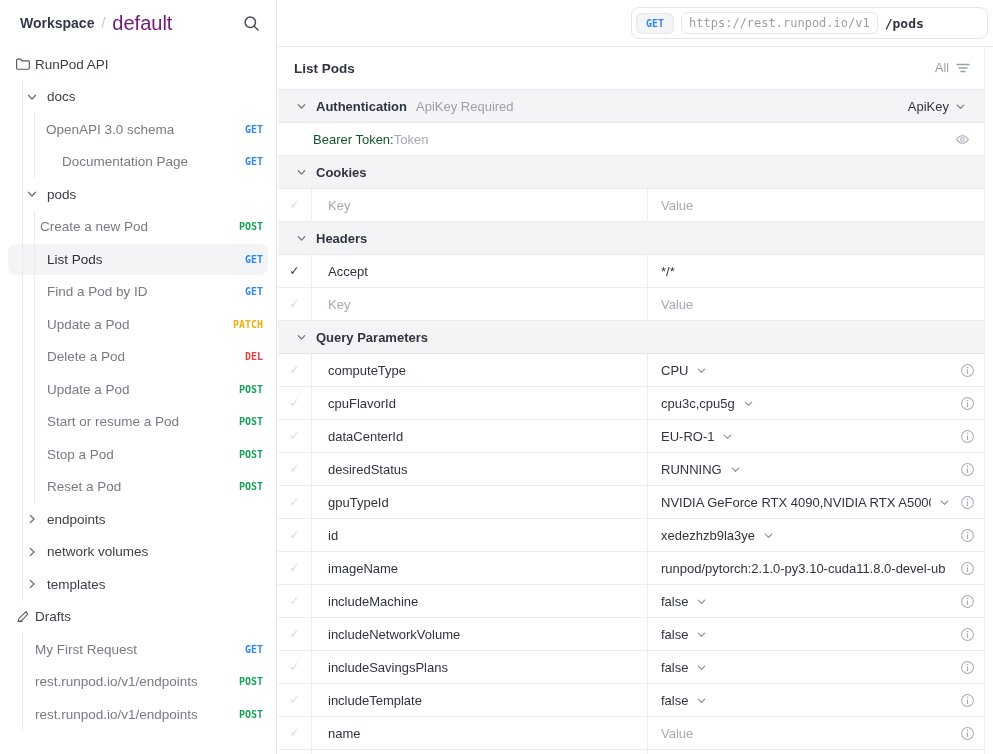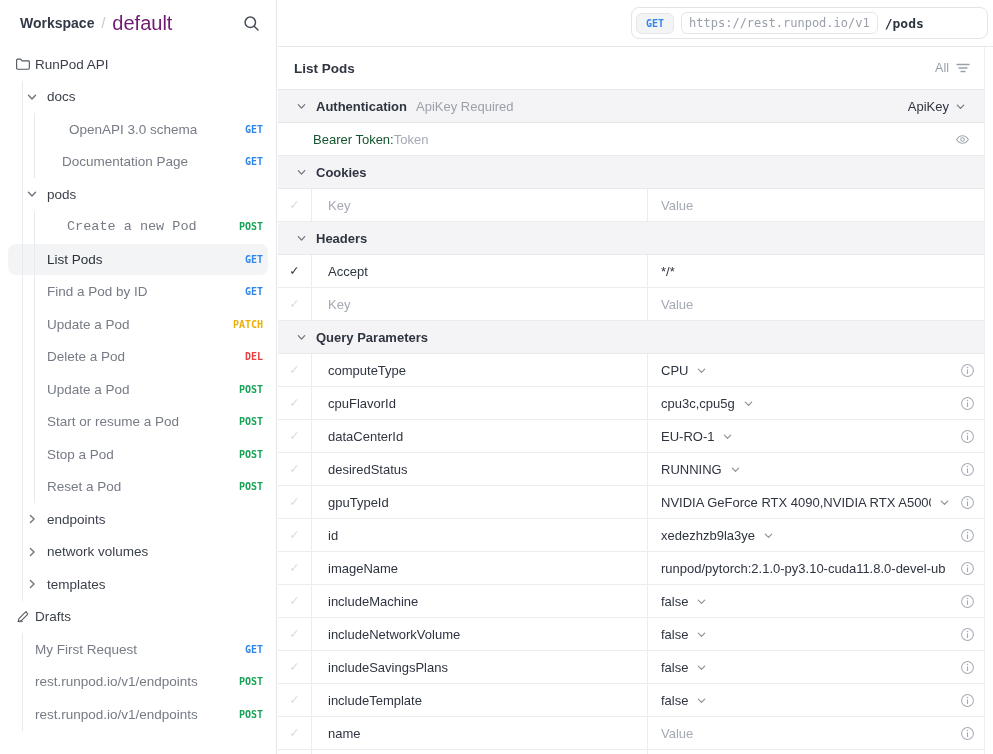--- a/index.html
+++ b/index.html
@@ -119,21 +119,21 @@
         </span>
     <span class="tree-label strong" style="margin-left: 47px;">docs</span>
 
   </div>
       <div class="tree-row">
     <span class="guides">
           <div class="guide" style="left: 22px;"></div>
           <div class="guide" style="left: 34px;"></div>
         </span>
 
-    <span class="tree-label" style="margin-left: 69px;">OpenAPI 3.0 schema</span>
+    <span class="tree-label" style="margin-left: 46px;">OpenAPI 3.0 schema</span>
     <span class="tree-method" style="color: rgb(47, 134, 235);">GET</span>
   </div>
       <div class="tree-row">
     <span class="guides">
           <div class="guide" style="left: 22px;"></div>
           <div class="guide" style="left: 34px;"></div>
         </span>
 
     <span class="tree-label" style="margin-left: 62px;">Documentation Page</span>
     <span class="tree-method" style="color: rgb(47, 134, 235);">GET</span>
@@ -150,21 +150,21 @@
         </span>
     <span class="tree-label strong" style="margin-left: 47px;">pods</span>
 
   </div>
       <div class="tree-row">
     <span class="guides">
           <div class="guide" style="left: 22px;"></div>
           <div class="guide" style="left: 34px;"></div>
         </span>
 
-    <span class="tree-label" style="margin-left: 67px; font-family: Liberation Mono, monospace;">Create a new Pod</span>
+    <span class="tree-label" style="margin-left: 40px;">Create a new Pod</span>
     <span class="tree-method" style="color: rgb(23, 163, 86);">POST</span>
   </div>
       <div class="tree-row selected">
     <span class="guides">
           <div class="guide" style="left: 22px;"></div>
           <div class="guide" style="left: 34px;"></div>
         </span>
 
     <span class="tree-label" style="margin-left: 47px;">List Pods</span>
     <span class="tree-method" style="color: rgb(47, 134, 235);">GET</span>

